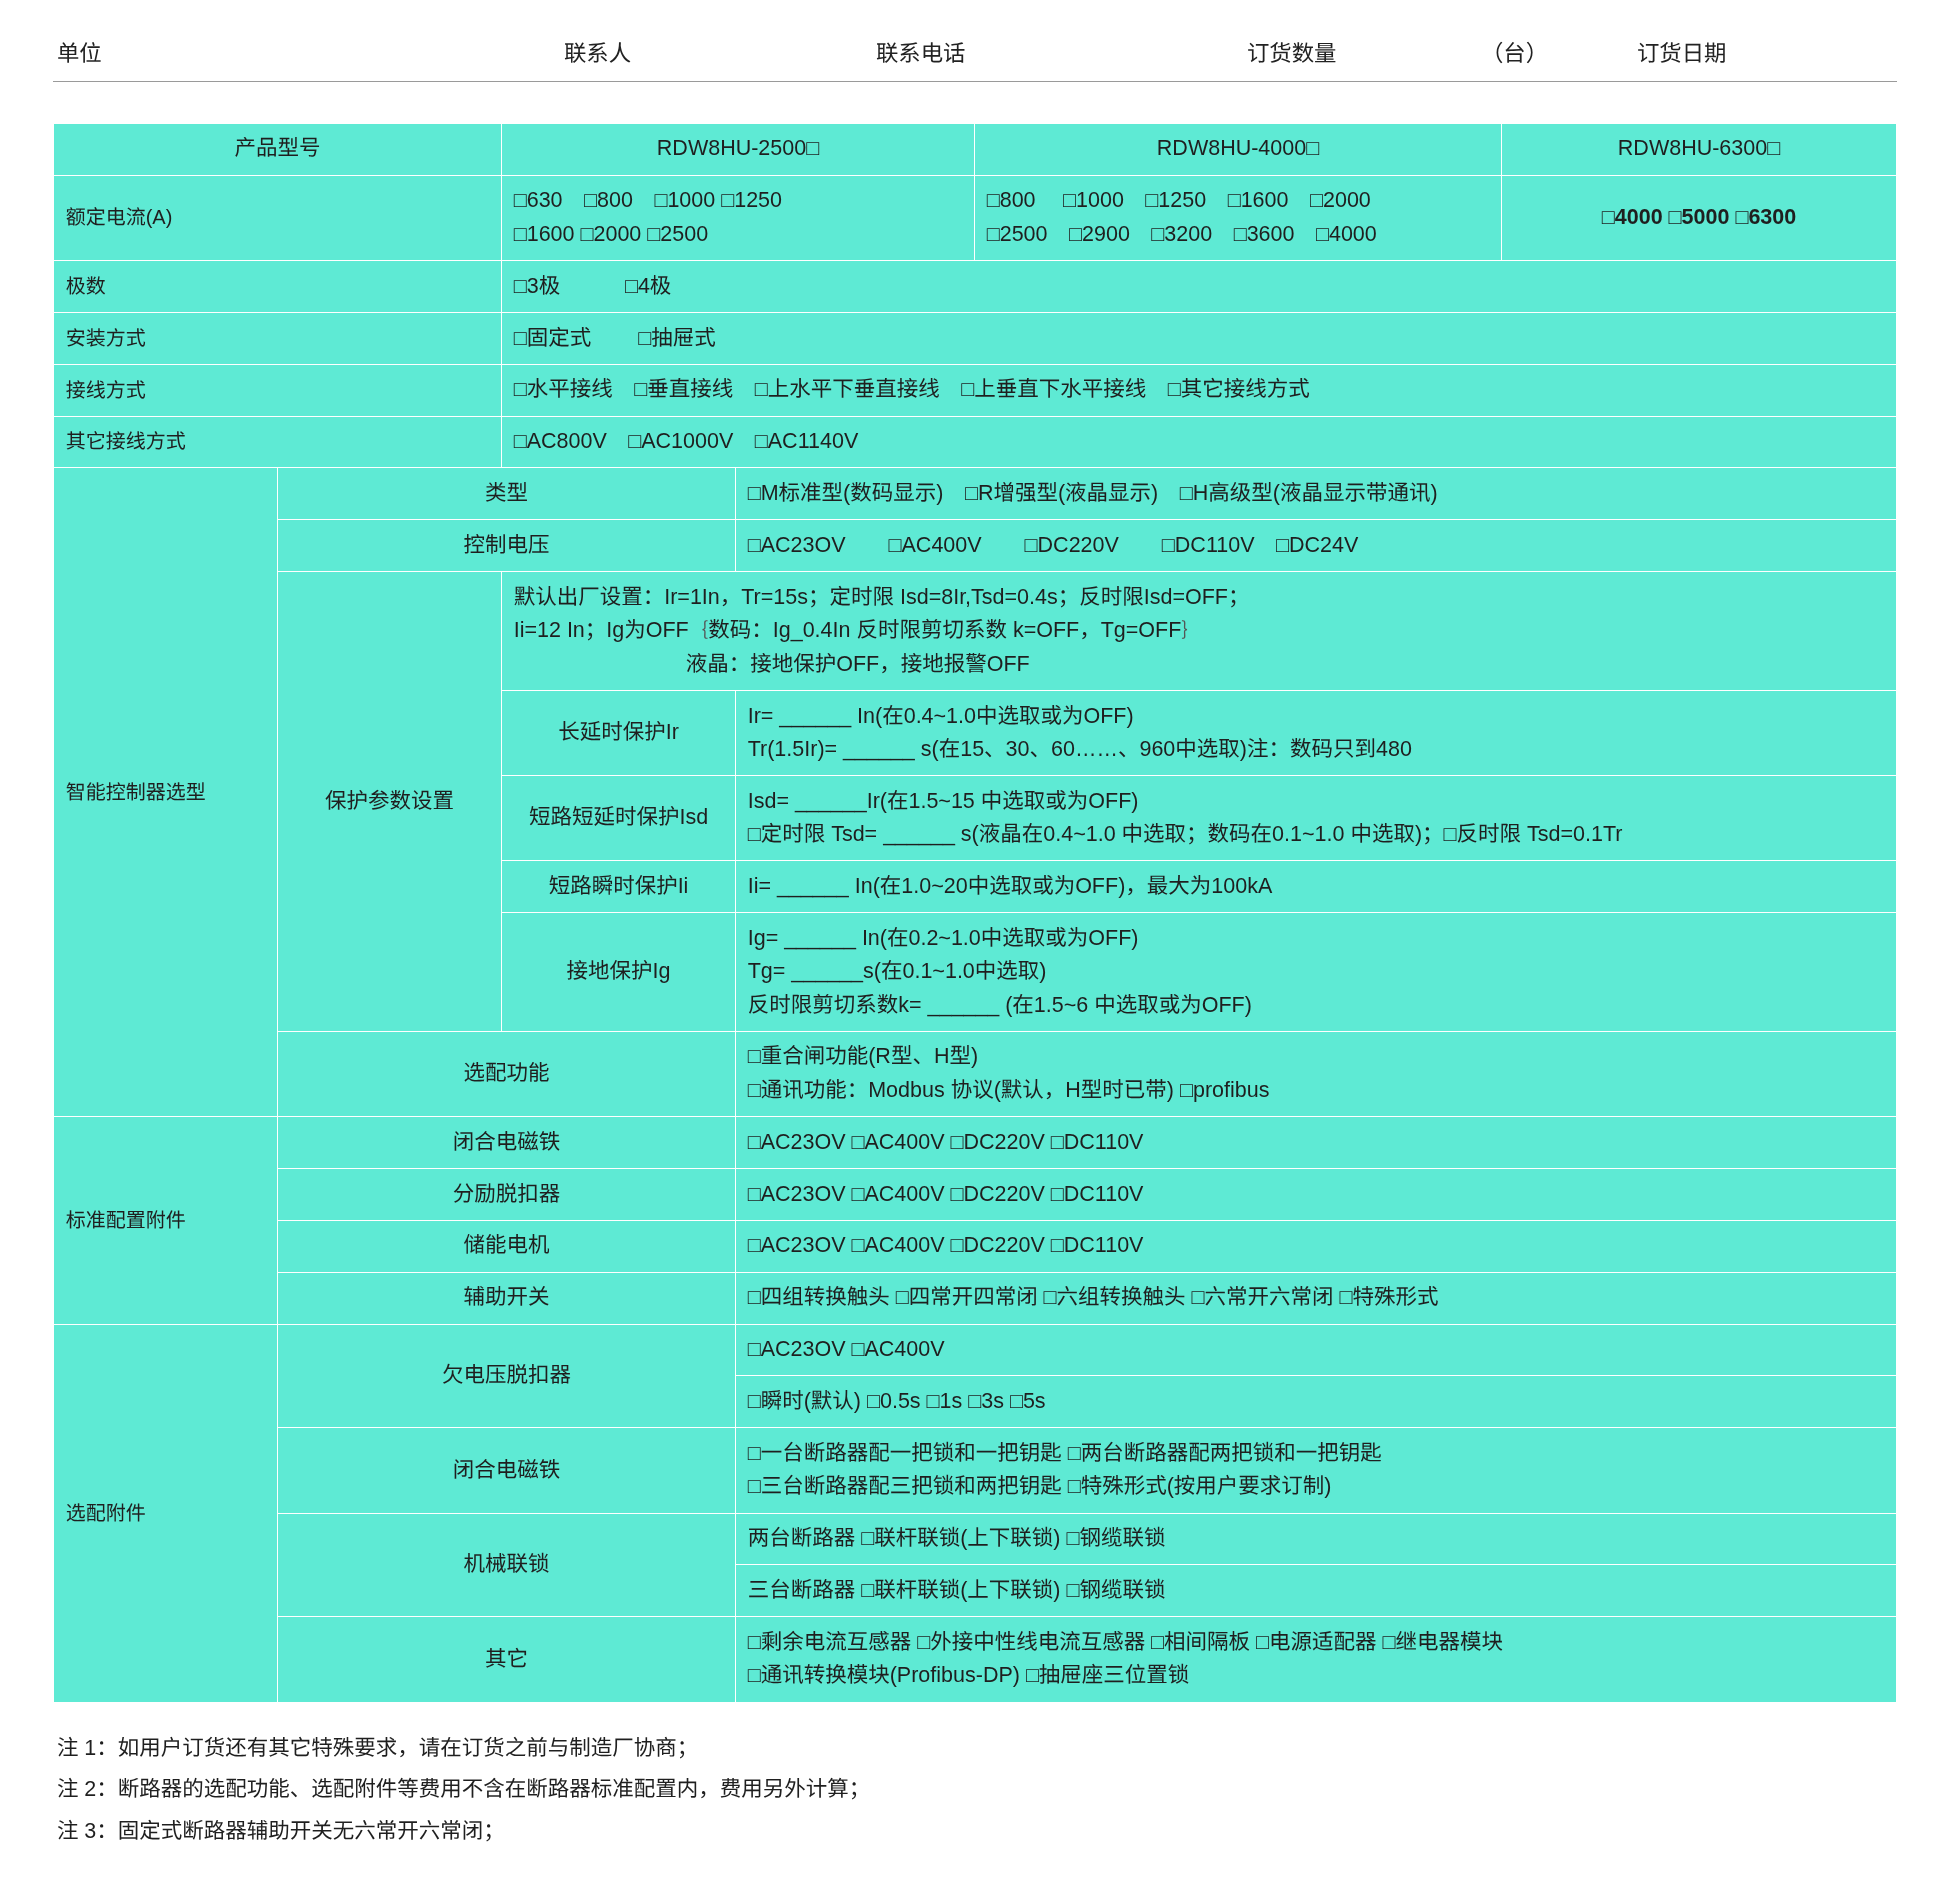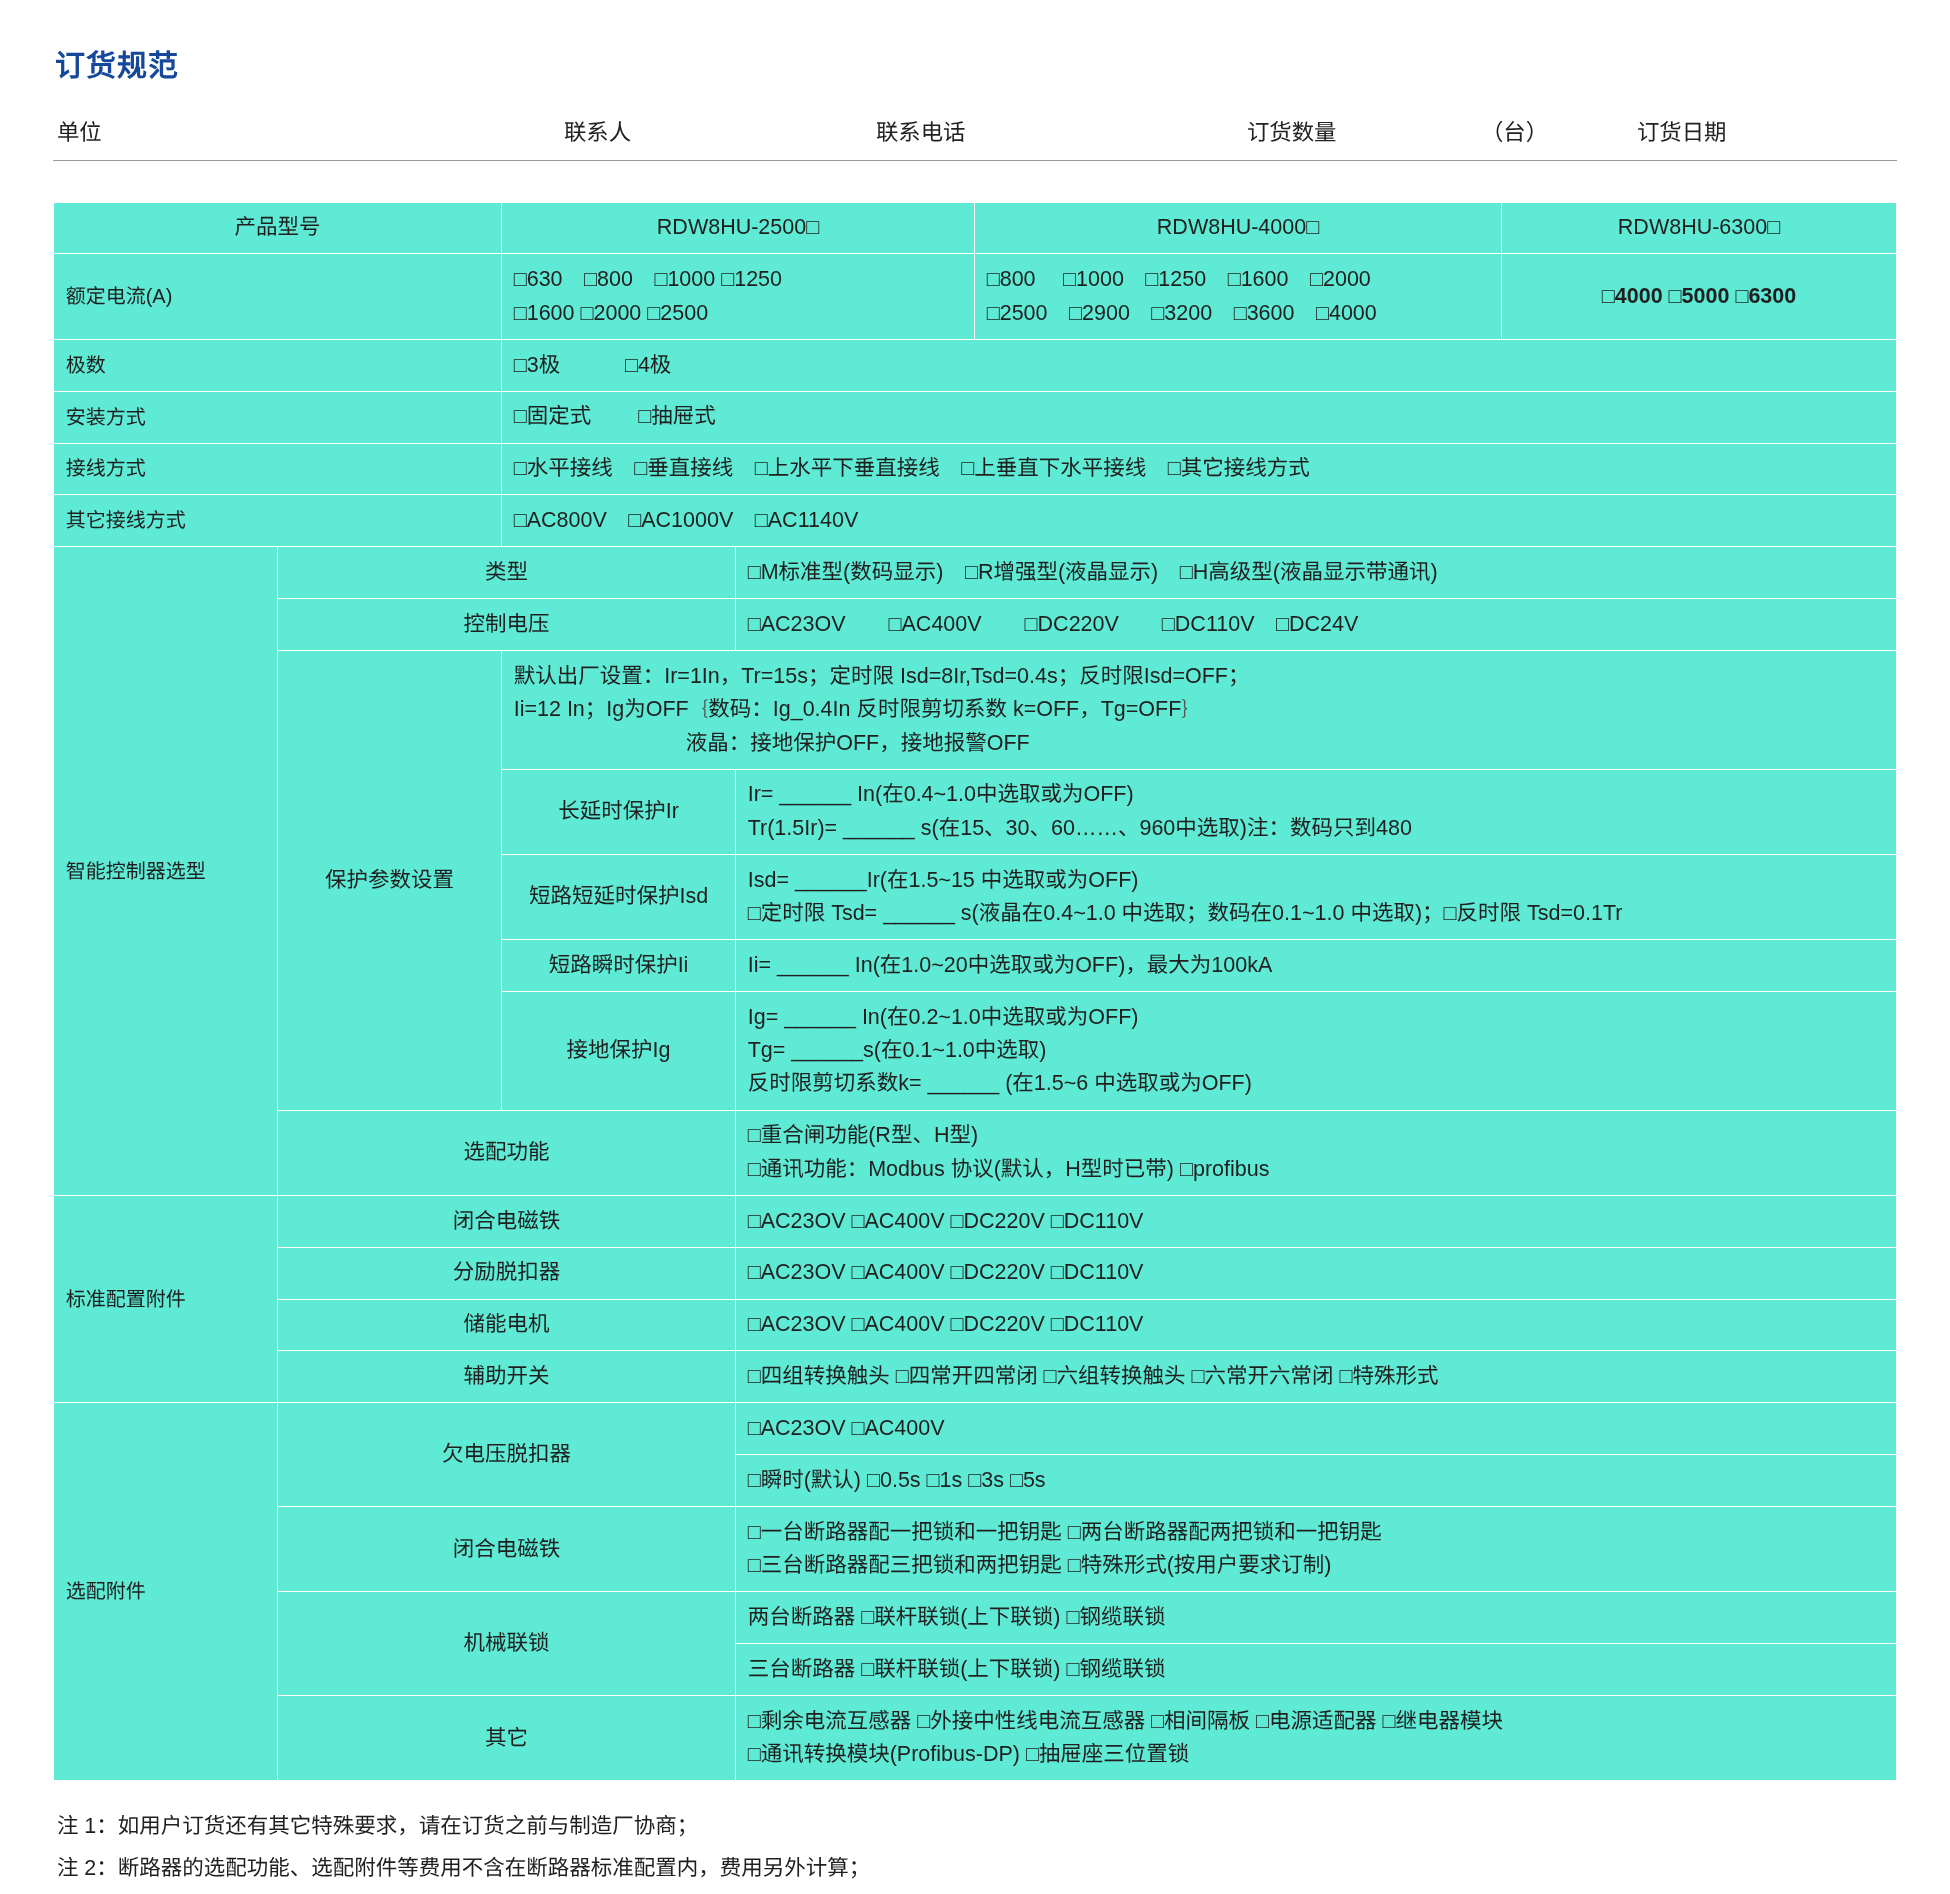--- a/index.html
+++ b/index.html
@@ -91,21 +91,20 @@
   .brace {
     font-size: 19.5px;
     color: #555;
   }
 </style>
 </head>
 <body>
 
 <div class="page">
 
-  <div class="title">订货规范</div>
 
   <div class="info-row">
     <span class="info-cell i1">单位</span>
     <span class="info-cell i2">联系人</span>
     <span class="info-cell i3">联系电话</span>
     <span class="info-cell i4">订货数量</span>
     <span class="info-cell i5">（台）</span>
     <span class="info-cell i6">订货日期</span>
   </div>
 

